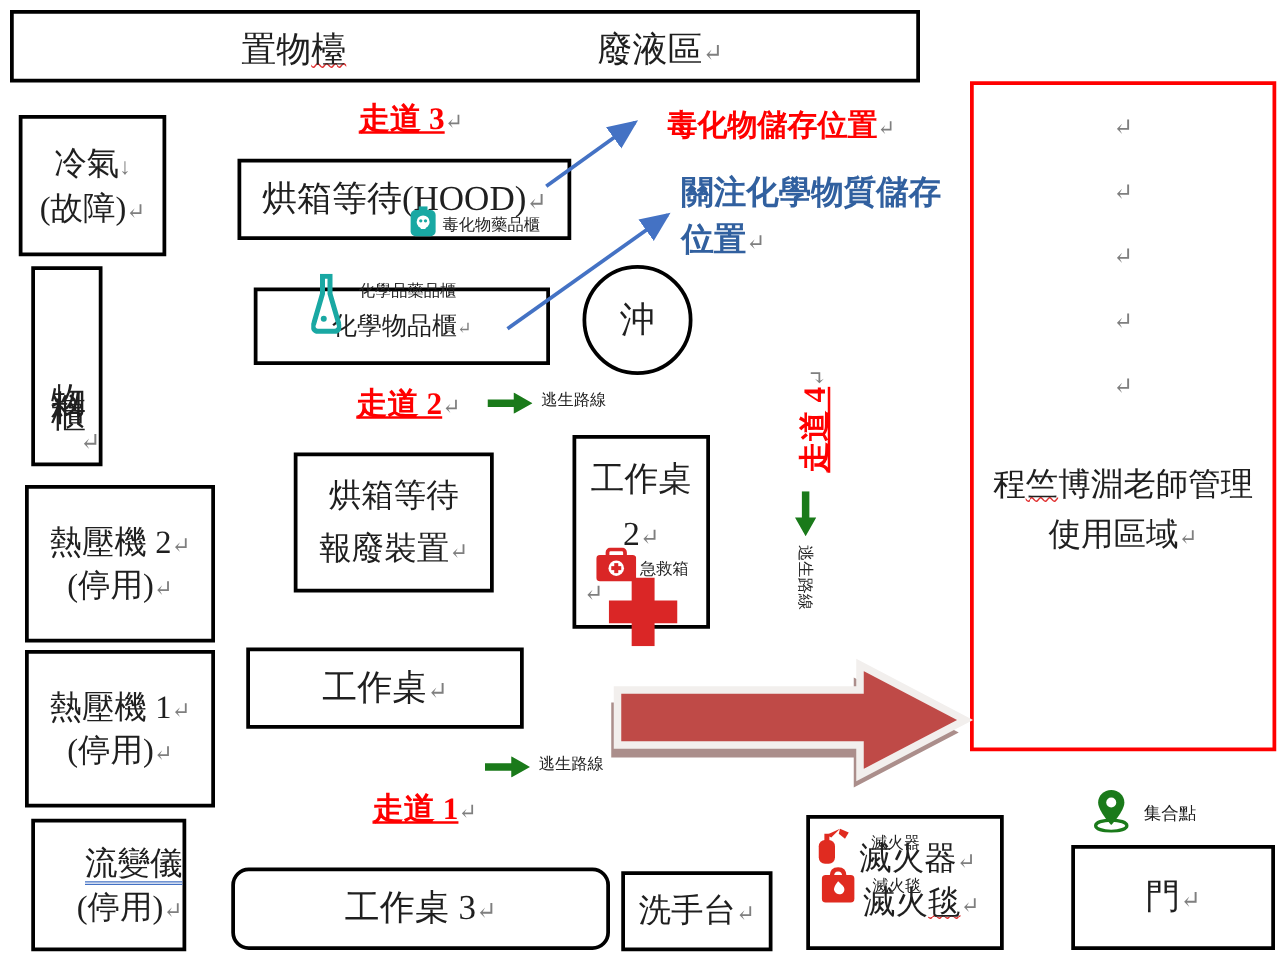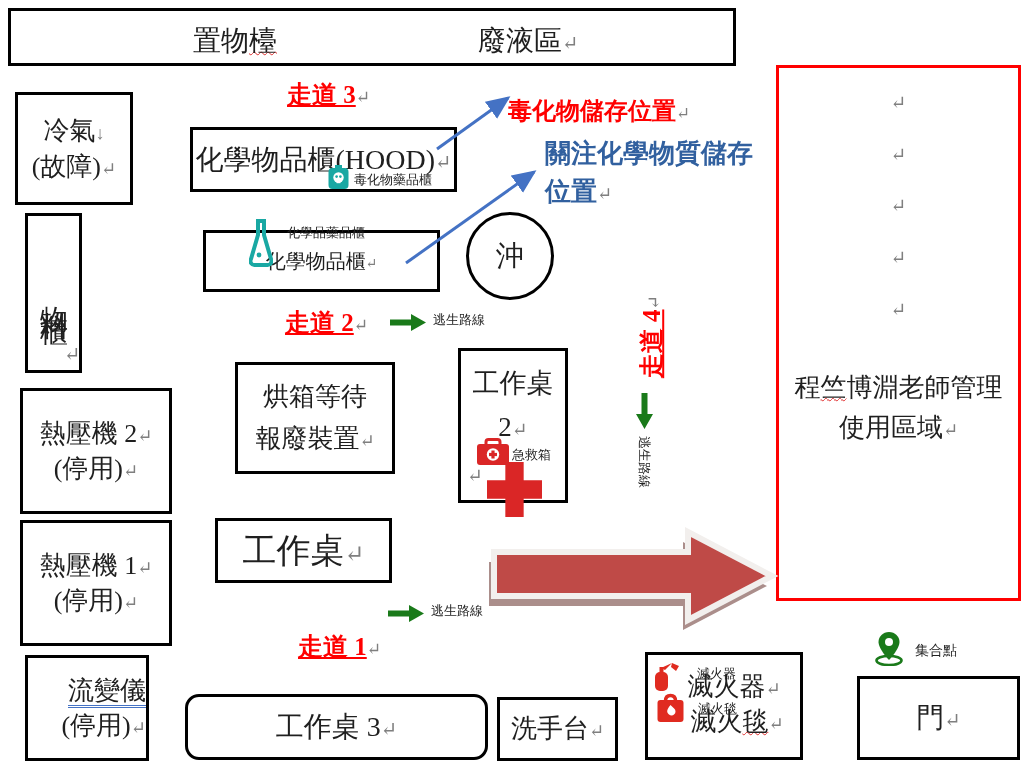--- a/index.html
+++ b/index.html
@@ -70,36 +70,36 @@
   <div class="box" style="left:25px;top:655px;width:124px;height:106px;font-size:26px;align-items:flex-end;">
     <div><span class="dbl-blue">流變儀</span></div>
     <div><span>(停用)</span><span class="mark">↵</span></div>
   </div>
 
   <div class="aisle" style="left:287px;top:78px;">
     <span class="u">走道 3</span><span class="mark">↵</span>
   </div>
 
   <div class="box" style="left:190px;top:127px;width:267px;height:65px;font-size:28px;">
-    <div><span>化學物品櫃(HOOD)</span><span class="mark">↵</span></div>
+    <div><span>烘箱等待(HOOD)</span><span class="mark">↵</span></div>
   </div>
 
   <span class="ico" style="left:328px;top:165px;">
     <svg width="21" height="25" viewBox="0 0 21 25">
       <rect x="7" y="0" width="7" height="4" fill="#19a8a3"></rect>
       <rect x="0.5" y="3" width="20" height="21" rx="4" fill="#19a8a3"></rect>
       <circle cx="10.5" cy="12.5" r="5.2" fill="#fff"></circle>
       <circle cx="8.6" cy="11.6" r="1.3" fill="#19a8a3"></circle>
       <circle cx="12.4" cy="11.6" r="1.3" fill="#19a8a3"></circle>
       <rect x="8.6" y="15.6" width="3.8" height="2.6" fill="#fff"></rect>
     </svg>
   </span>
   <span class="lbl-sm" style="left:354px;top:171px;">毒化物藥品櫃</span>
 
-  <div class="redtxt" style="left:508px;top:84px;margin-top:11px;">
+  <div class="redtxt" style="left:534px;top:84px;">
     <span>毒化物儲存位置</span><span class="mark">↵</span>
   </div>
 
   <div class="bluetxt" style="left:545px;top:136px;">
     <span>關注化學物質儲存</span>
   </div>
   <div class="bluetxt" style="left:545px;top:174px;">
     <span>位置</span><span class="mark">↵</span>
   </div>
 
@@ -162,21 +162,21 @@
   </div>
   <span class="ico" style="left:636px;top:393px;">
     <svg width="17" height="36" viewBox="0 0 17 36">
         <polygon points="5.5,0 11.5,0 11.5,21 17,21 8.5,36 0,21 5.5,21" fill="#1a7a1a"></polygon>
       </svg>
   </span>
   <div class="rot" style="left:630px;top:430px;width:28px;height:64px;">
     <span class="lbl-sm" style="position:static;transform:rotate(90deg);">逃生路線</span>
   </div>
 
-  <div class="box" style="left:215px;top:518px;width:177px;height:65px;font-size:34px;">
+  <div class="box" style="left:197px;top:518px;width:222px;height:65px;font-size:28px;">
     <div><span>工作桌</span><span class="mark">↵</span></div>
   </div>
 
   <span class="ico" style="left:484px;top:524px;z-index:6;">
     <svg width="296" height="112" viewBox="0 0 296 112">
       <polygon points="5,38 199,38 199,18 283,62 199,106 199,82 5,82" fill="#ab8e8b"></polygon>
       <polygon points="10,28 204,28 204,8 288,52 204,96 204,72 10,72" fill="#bf4a47" stroke="#f2efed" stroke-width="6" stroke-linejoin="miter"></polygon>
     </svg>
   </span>
 

